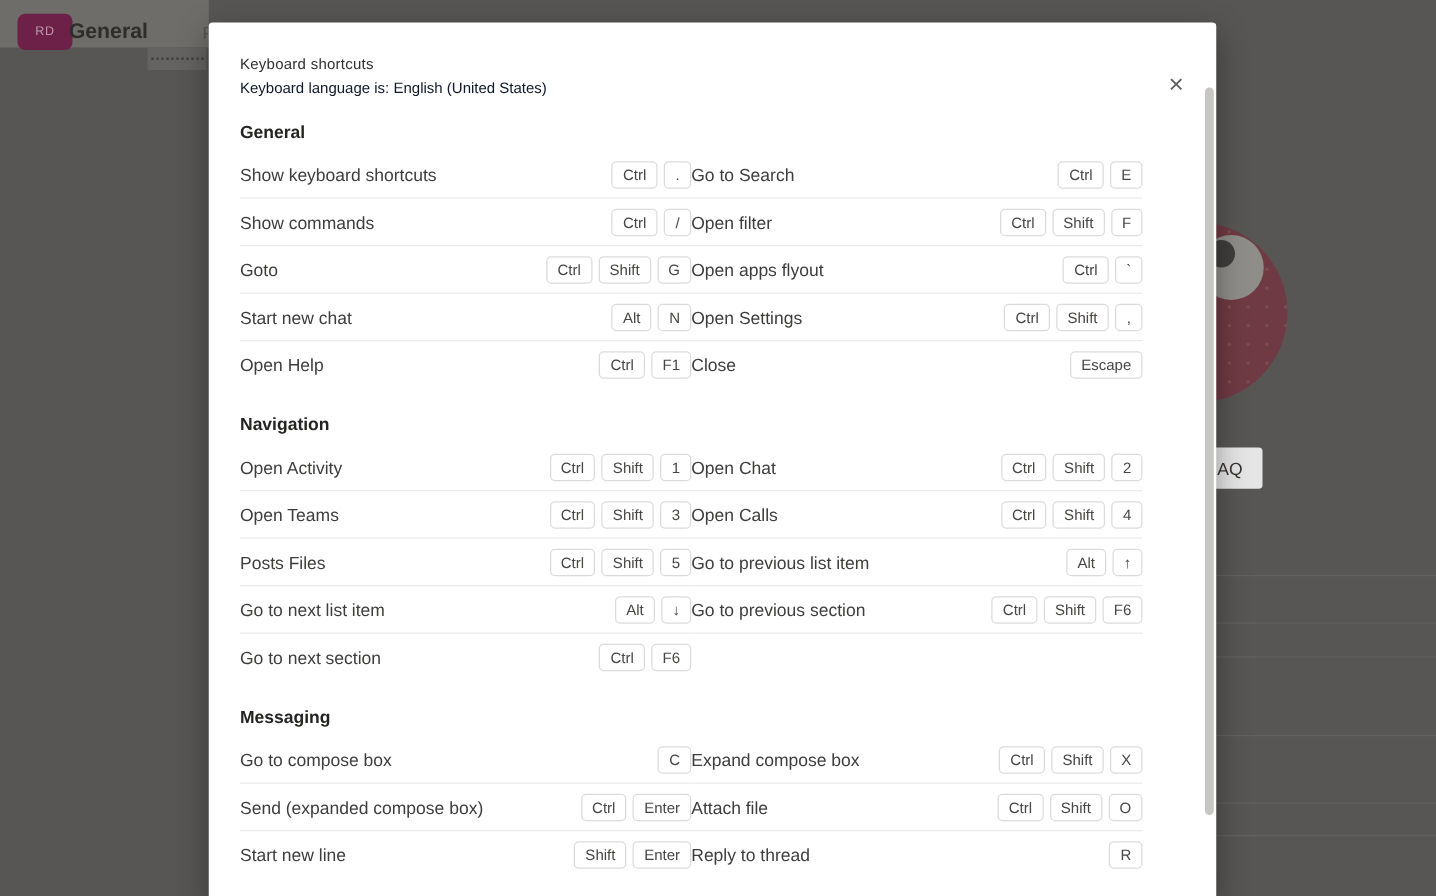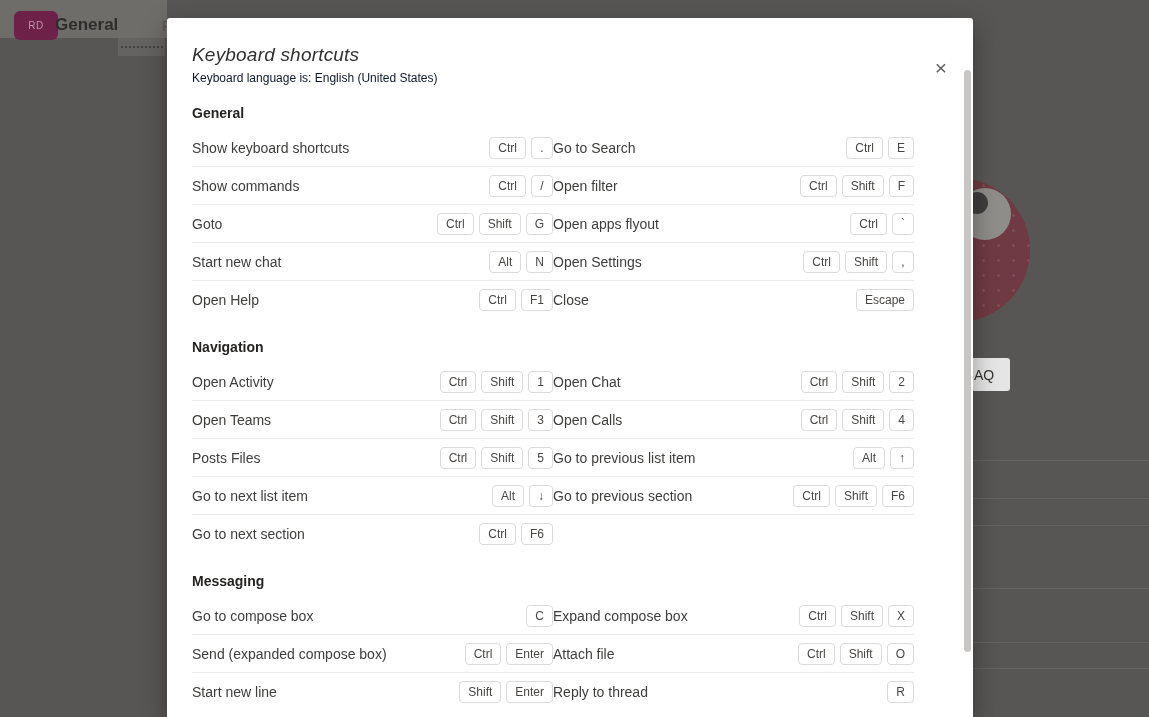--- a/index.html
+++ b/index.html
@@ -69,21 +69,21 @@
     position:absolute; left:167px; top:18px; width:806px; height:699px;
     background:#ffffff; border-radius:3px 3px 0 0;
     box-shadow:0 8px 24px rgba(0,0,0,.35);
     z-index:10; overflow:hidden;
   }
   .dialog-content {
     position:absolute; left:25px; top:0; width:752px;
   }
   .dialog-title {
     margin-top:26px;
-    font-size:19px; font-weight:400; color:#323130; letter-spacing:.2px;font-style:italic;
+    font-size:12px; font-weight:400; color:#323130; letter-spacing:.2px;
   }
   .dialog-subtitle {
     margin-top:5px; font-size:12px; color:#0f172a;
   }
   .close-button {
     position:absolute; right:20px; top:38px; width:24px; height:24px;
     background:none; border:none; cursor:pointer;
     font-size:21px; line-height:22px; color:#605e5c; font-family:inherit;
     z-index:12;
   }

